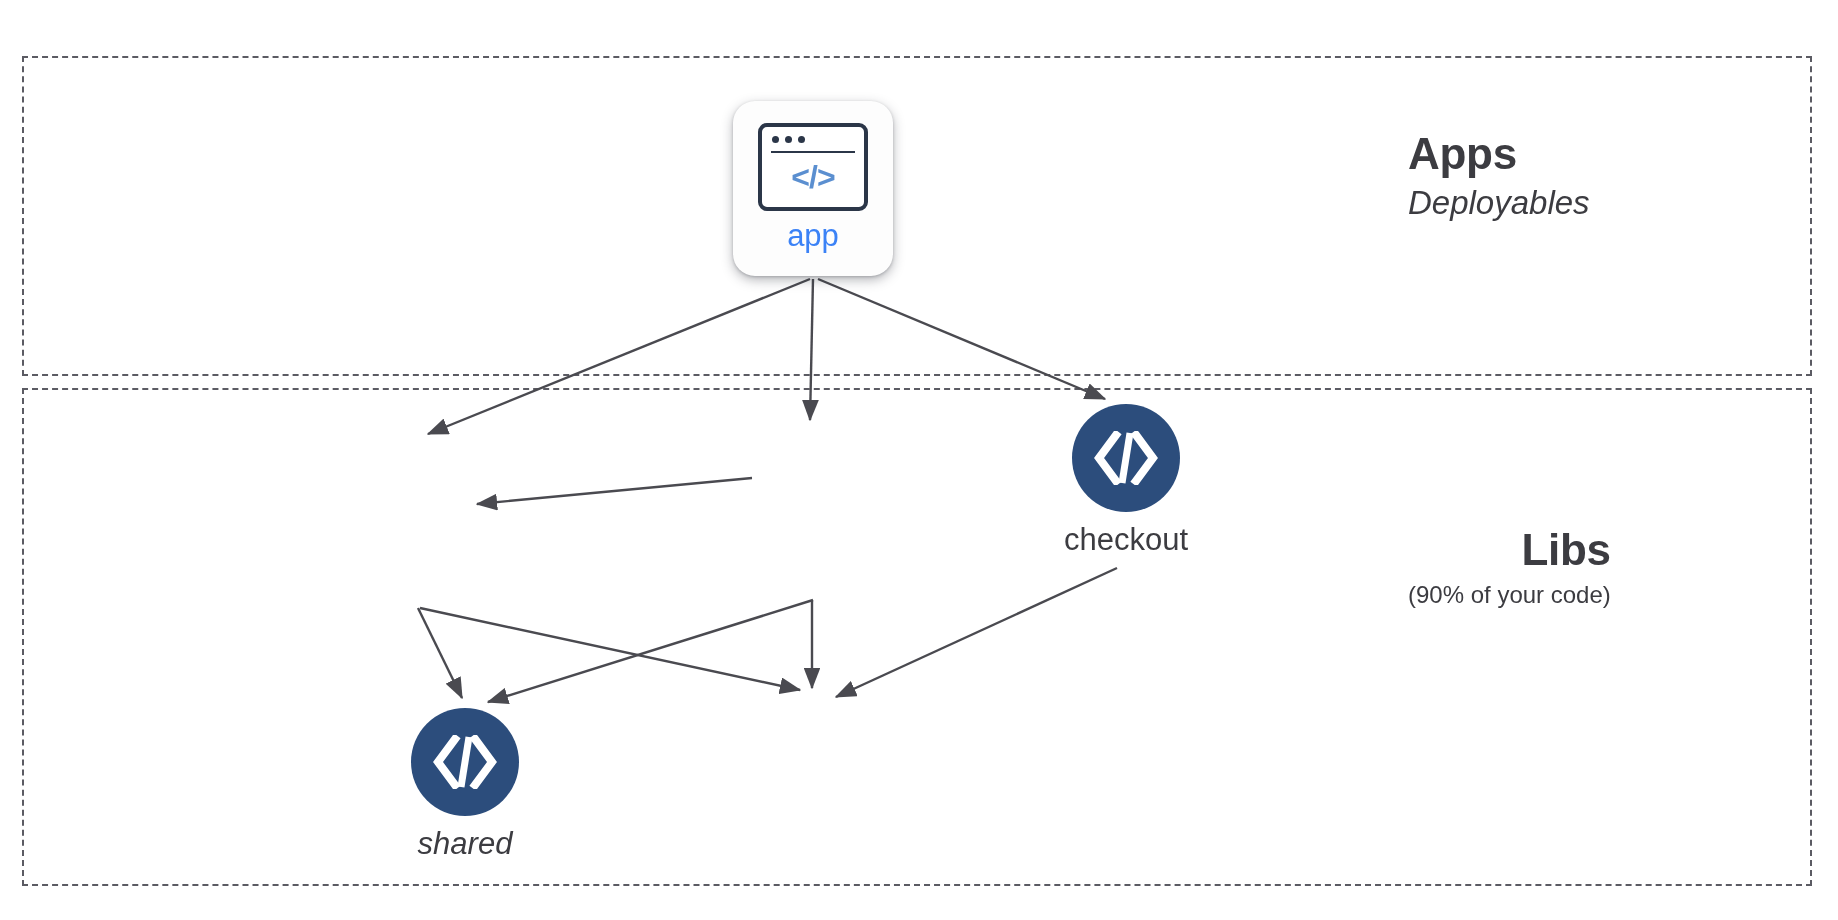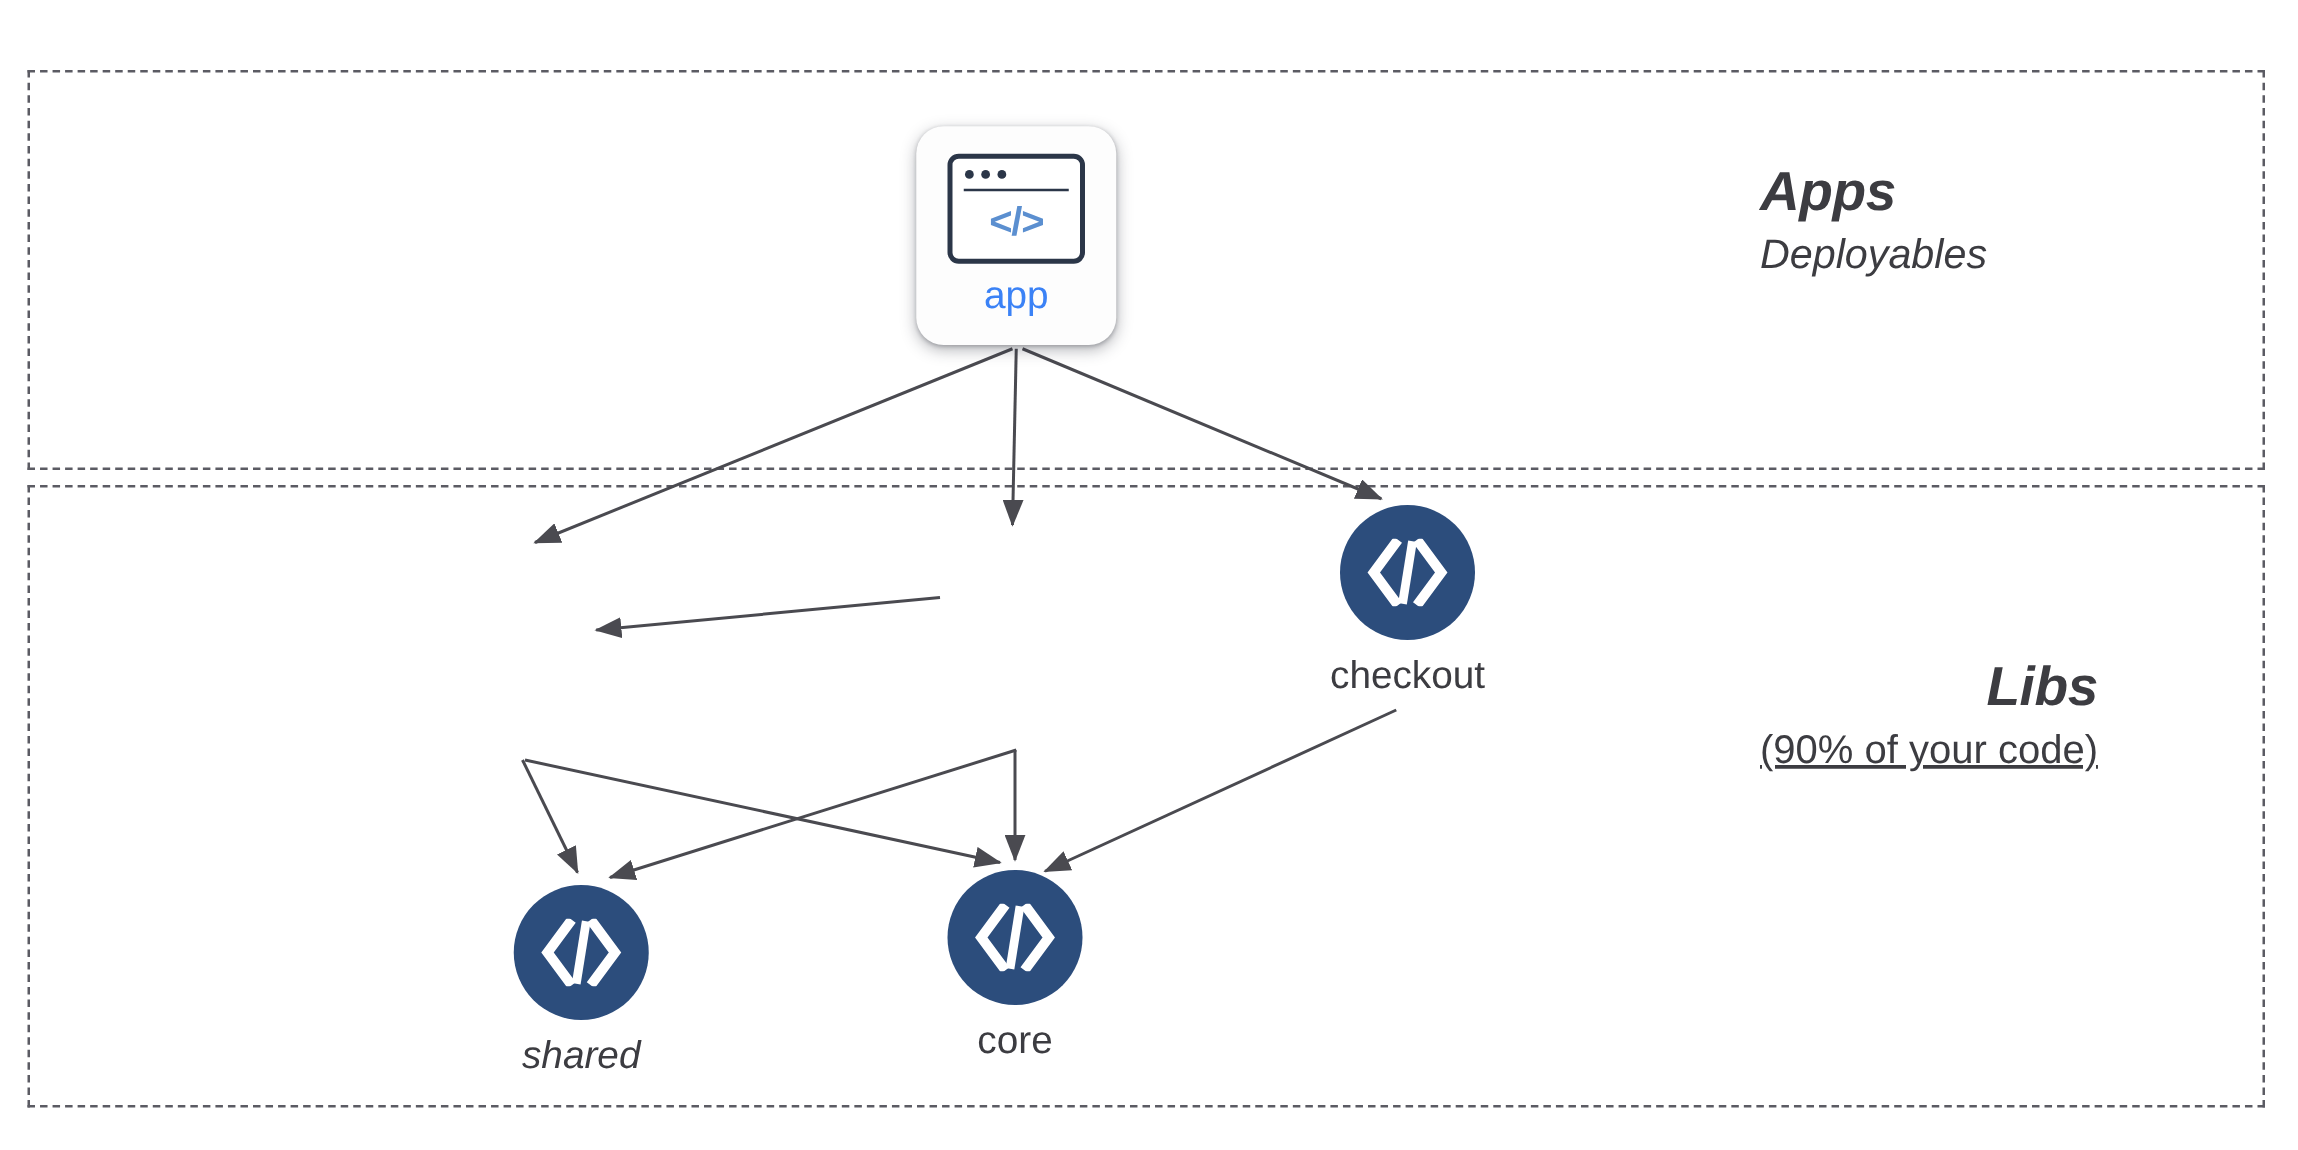--- a/index.html
+++ b/index.html
@@ -41,40 +41,39 @@
   
   .region-caption {
     position: absolute;
     color: #3c3c41;
     line-height: 1.18;
   }
   .region-caption .caption-title {
     display: block;
     font-weight: bold;
     letter-spacing: -0.3px;
-    font-style: italic;
   }
   .region-caption .caption-sub {
     display: block;
     font-weight: normal;
   }
   #caption-apps {
     left: 1408px;
     top: 128px;
   }
   #caption-apps .caption-title { font-size: 44px; }
   #caption-apps .caption-sub   { font-size: 33px; margin-top: 4px; font-style: italic; }
 
   #caption-libs {
     left: 1408px;
     top: 524px;
     text-align: right;
   }
   #caption-libs .caption-title { font-size: 44px; }
-  #caption-libs .caption-sub   { font-size: 32px; margin-top: 5px; text-decoration: underline; }
+  #caption-libs .caption-sub   { font-size: 24px; margin-top: 5px; }
 
   
   #edges {
     position: absolute;
     left: 0;
     top: 0;
     width: 1838px;
     height: 920px;
     pointer-events: none;
   }
@@ -245,24 +244,14 @@
     <div class="lib-circle">
       <svg width="70" height="54" viewBox="0 0 70 54" aria-hidden="true">
         <path d="M25,4 L8,27 L25,50" stroke="#ffffff" stroke-width="8" fill="none" stroke-linecap="square" stroke-linejoin="miter"></path>
         <path d="M45,4 L62,27 L45,50" stroke="#ffffff" stroke-width="8" fill="none" stroke-linecap="square" stroke-linejoin="miter"></path>
         <path d="M39,2 L31,52" stroke="#ffffff" stroke-width="7" fill="none" stroke-linecap="butt"></path>
       </svg>
     </div>
     <span class="lib-label">shared</span>
   </div>
 
-  <div class="lib-node" id="node-core" style="left:758px; top:696px;">
-    <div class="lib-circle">
-      <svg width="70" height="54" viewBox="0 0 70 54" aria-hidden="true">
-        <path d="M25,4 L8,27 L25,50" stroke="#ffffff" stroke-width="8" fill="none" stroke-linecap="square" stroke-linejoin="miter"></path>
-        <path d="M45,4 L62,27 L45,50" stroke="#ffffff" stroke-width="8" fill="none" stroke-linecap="square" stroke-linejoin="miter"></path>
-        <path d="M39,2 L31,52" stroke="#ffffff" stroke-width="7" fill="none" stroke-linecap="butt"></path>
-      </svg>
-    </div>
-    <span class="lib-label">core</span>
-  </div>
 
 </div>
 
 </body></html>

